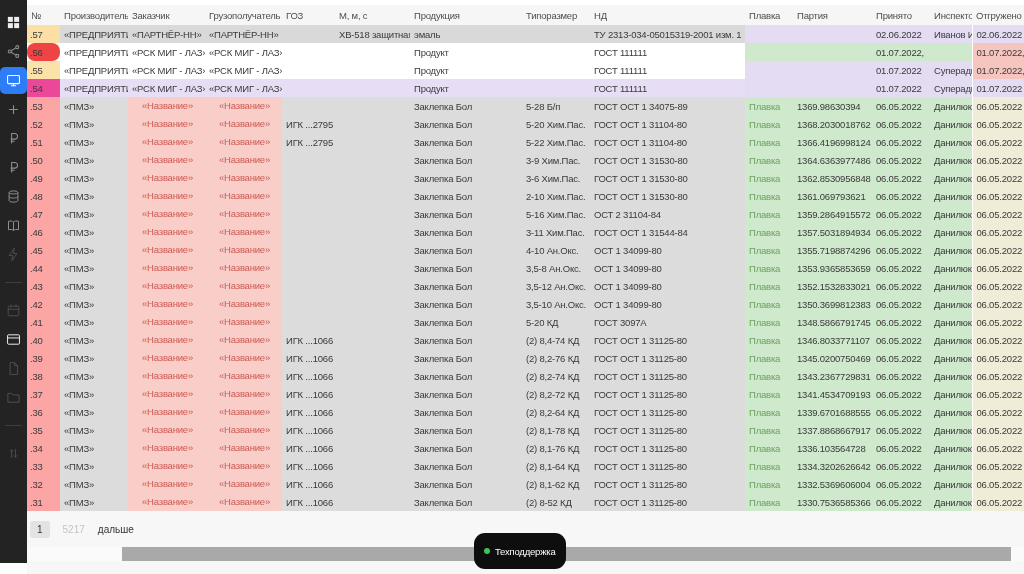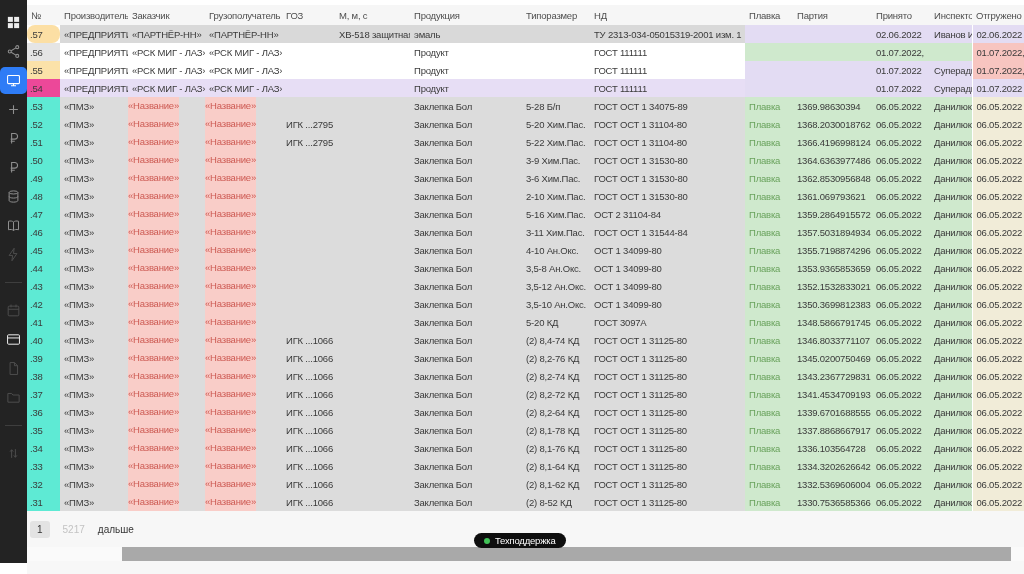--- a/index.html
+++ b/index.html
@@ -27,39 +27,39 @@
   tr.v-selected td.zone-main{background:#d9d9d9;}
   tr.v-plain   td.zone-main{background:#ffffff;}
   tr.v-purple  td.zone-main{background:#e7def5;}
   tr.v-std     td.zone-main{background:#dcdcdc;}
   .z-green{background:#cfe9cd;}
   .z-purple{background:#e3dcf3;margin-top:26px;}
   .s-red{background:#f7c5c0;}
   .s-beige{background:#f1ecd8;}
   .s-purple{background:#e3dcf3;}
   td.c-shipped{border-left:1px solid #ffffff;}
-  .num-orange{background:#fcdfa4;border-radius:8px;}
-  .num-red{background:#e5e5e5;}
+  .num-orange{background:#fcdfa4;}
+  .num-red{background:#ef4444;border-radius:8px;}
   .num-yellow{background:#fbe2a9;}
   .num-purple{background:#ec4899;}
-  .num-green{background:#5eead4;}
+  .num-green{background:#fca5a5;}
   td.has-hl{padding:0;}
   .hl{background:#f9cdc8;color:#cd5a53;display:block;height:18px;line-height:18px;
-      padding:0 0;width:max-content;max-width:100%;box-sizing:border-box;}
+      padding:0 14px;width:max-content;max-width:100%;box-sizing:border-box;}
   .melt-link{color:#69a25c;cursor:pointer;}
   
   .pager{position:absolute;left:3px;top:521px;display:flex;align-items:center;gap:13px;font-size:10px;}
   .page-cur{background:#e3e3e3;border-radius:3px;padding:3px 7px;color:#333;cursor:pointer;}
   .page-total{color:#c3c3c3;}
   .next-link{color:#363636;cursor:pointer;text-align:center;}
   
   .hscroll{position:absolute;left:0;top:547px;width:997px;height:14px;background:#fafafa;}
   .hthumb{position:absolute;left:95px;top:0;width:889px;height:14px;background:#a9a9a9;}
   
-  .support{position:absolute;left:447px;top:533px;height:15px;background:#0e0e0e;border-radius:11px;
+  .support{position:absolute;left:447px;top:533px;height:36px;background:#0e0e0e;border-radius:11px;
            display:flex;align-items:center;gap:5px;padding:0 10px;cursor:pointer;}
   .support .dot{width:6px;height:6px;border-radius:50%;background:#41c257;}
   .support .lbl{color:#ffffff;font-size:9.5px;letter-spacing:-0.2px;}
 </style>
 </head>
 <body>
 
 <aside class="sidebar" id="sidebar">
     <div class="icon-btn bright">
       <svg viewBox="0 0 24 24" fill="currentColor">

